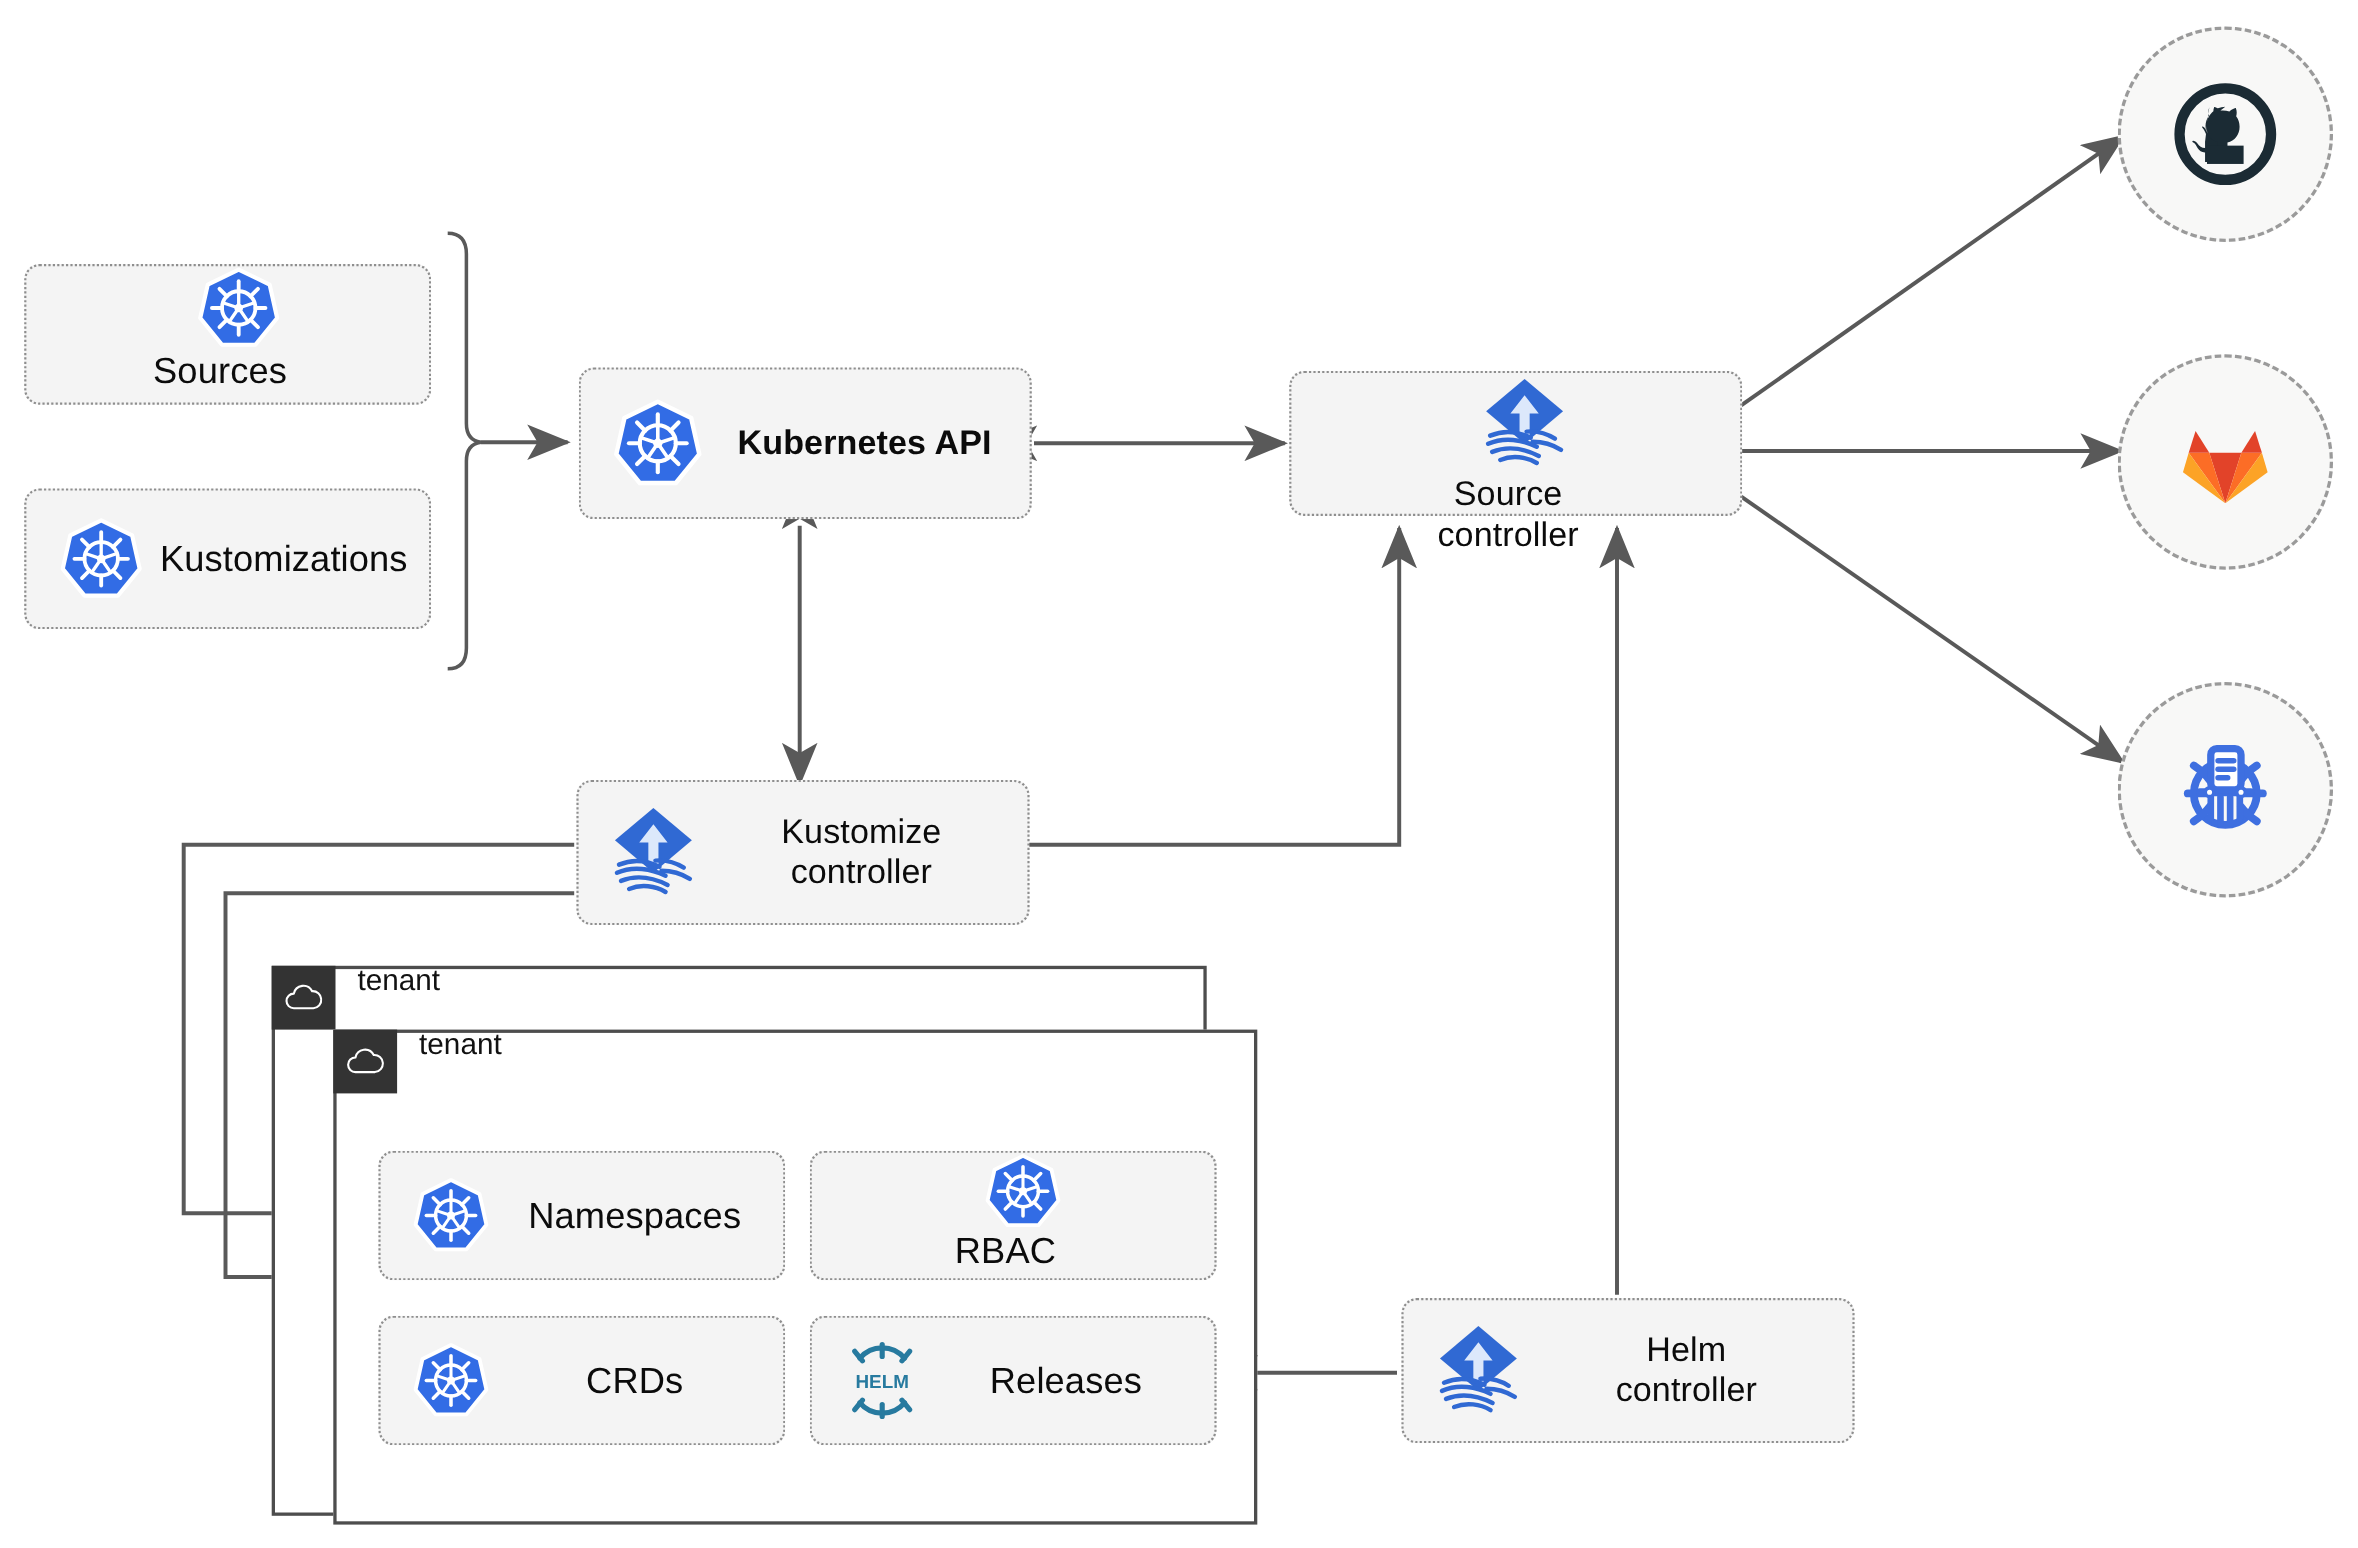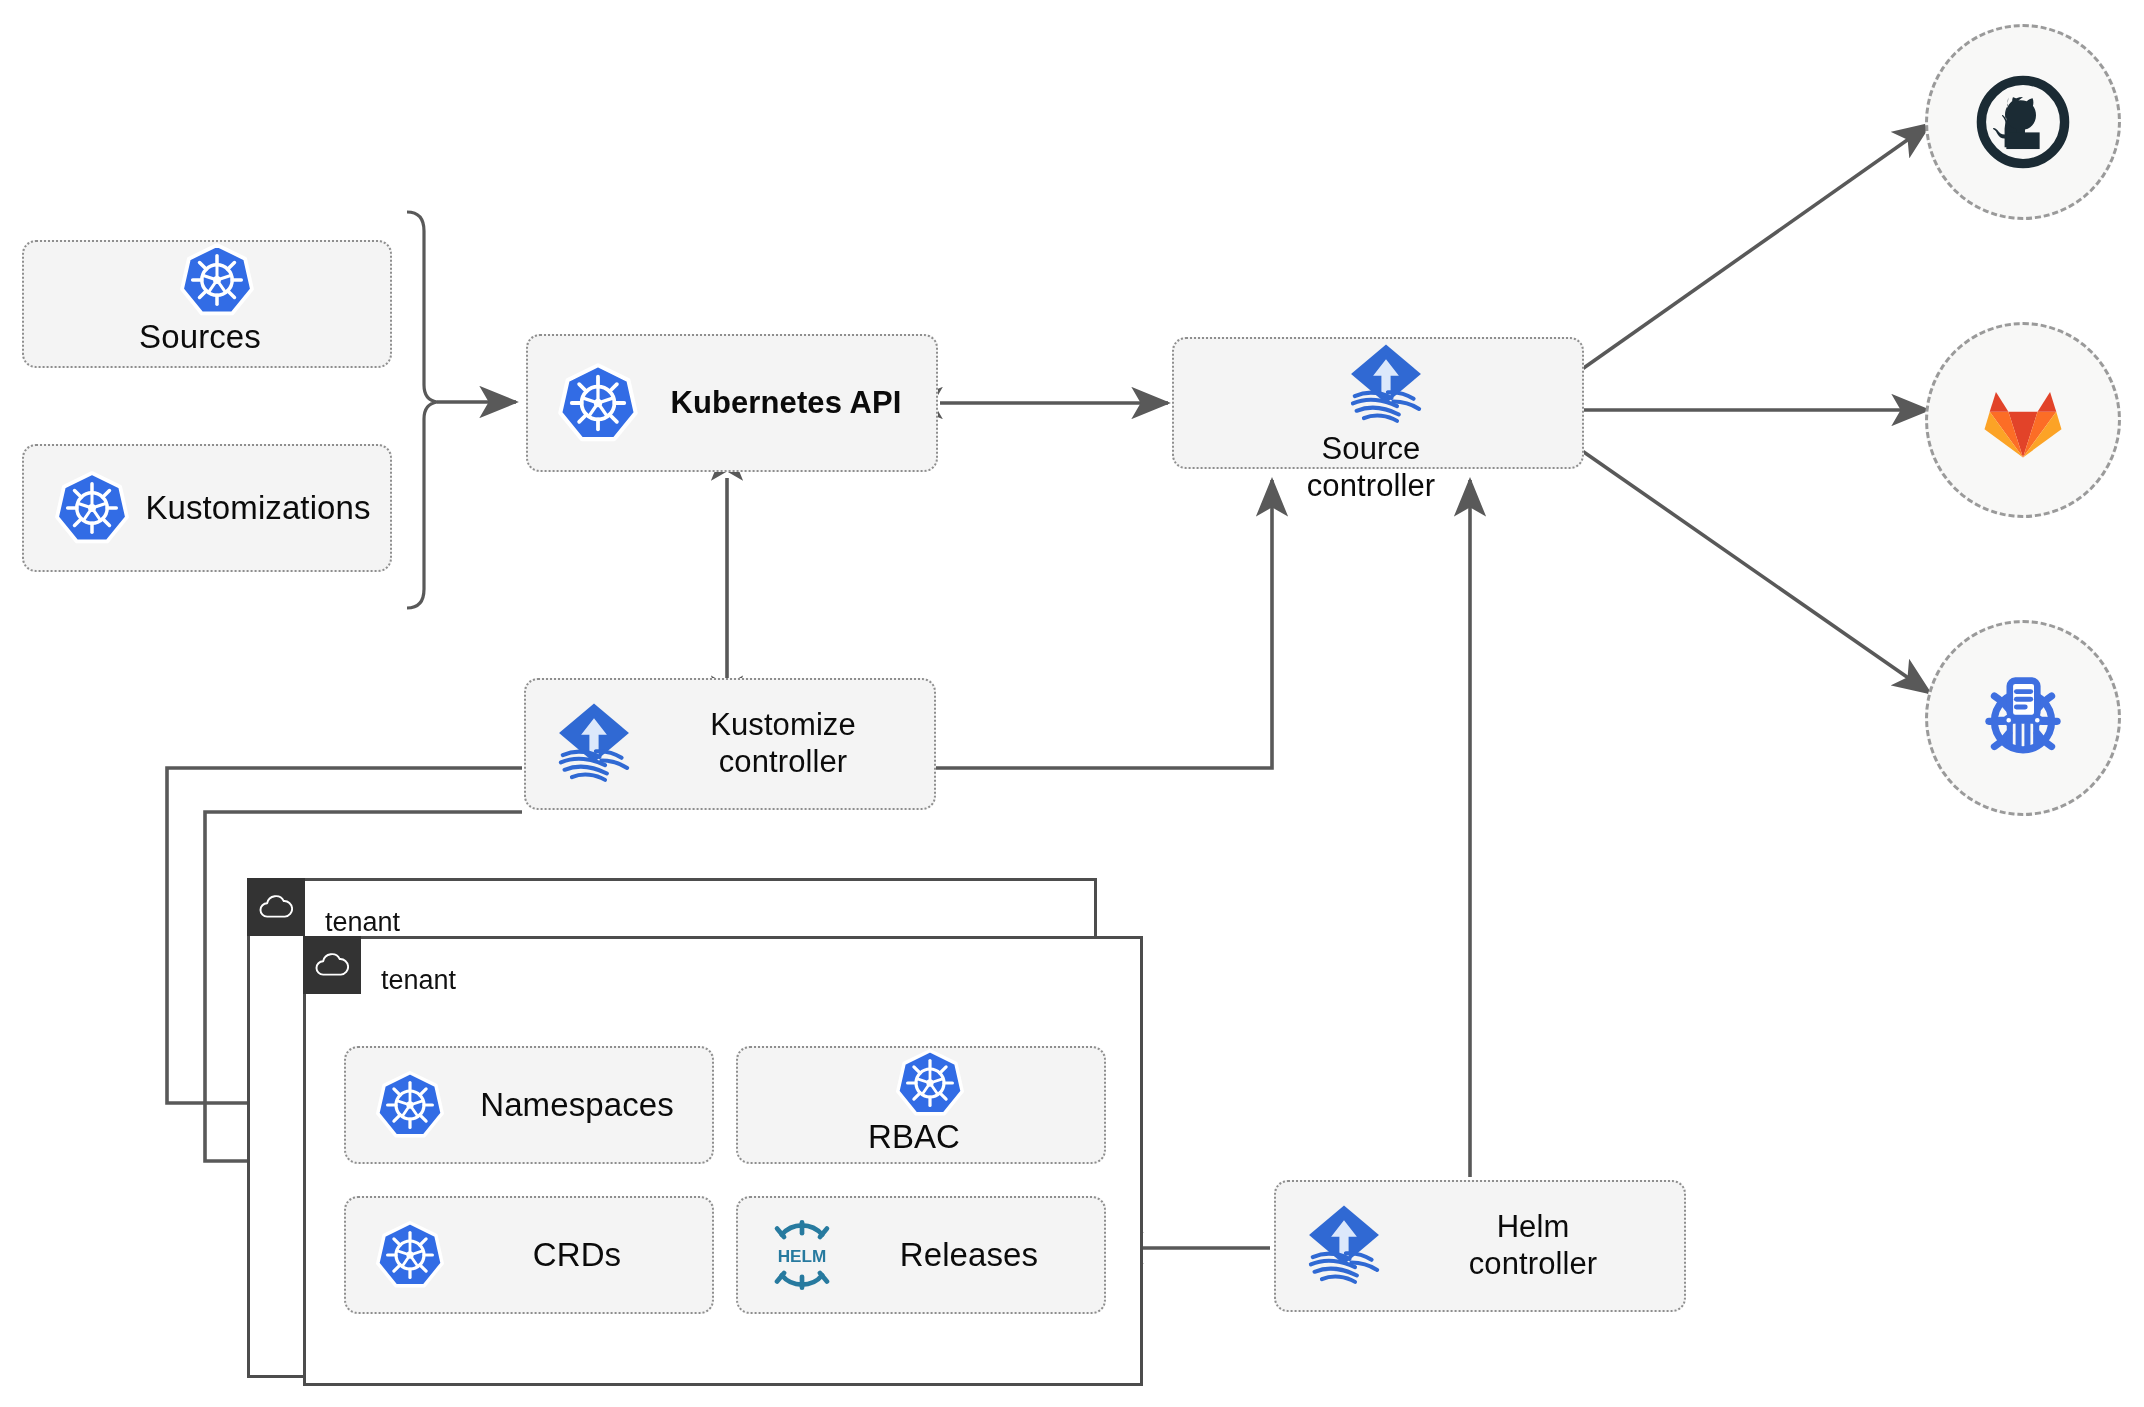--- a/index.html
+++ b/index.html
@@ -89,21 +89,21 @@
     box-sizing: border-box;
     background: #ffffff;
     border: 3px solid #4d4d4d;
   }
   .tenant-bar {
     position: absolute;
     left: -3px;
     top: -3px;
     height: 58px;
     display: flex;
-    align-items: flex-end;
+    align-items: flex-start;
   }
   .tenant-chip {
     width: 58px;
     height: 58px;
     background: #333333;
     display: flex;
     align-items: center;
     justify-content: center;
     flex: 0 0 auto;
   }
@@ -254,21 +254,21 @@
           <path d="M26,86 C38,81 52,83 62,89"></path>
           <path d="M52,58 C62,57 72,60 80,65"></path>
           <path d="M58,68 C68,68 78,71 86,76"></path>
         </g>
       </svg>
     </span>
     <span class="lbl">Source
 controller</span>
   </div>
 
-  <div class="node ctrl-node" style="left:524px; top:678px;">
+  <div class="node ctrl-node" style="left:524px; top:709px;">
     <span class="ico">
       <svg width="92" height="92" viewBox="0 0 100 100">
         <polygon points="50,6 88,38 50,70 12,38" fill="#3069D3"></polygon>
         <path d="M50,22 L64,40 L55,40 L55,62 L45,62 L45,40 L36,40 Z" fill="#DCE8FB"></path>
         <g stroke="#3069D3" stroke-width="4.4" fill="none" stroke-linecap="round">
           <path d="M16,62 C30,56 44,58 56,64"></path>
           <path d="M14,70 C30,63 48,66 62,73"></path>
           <path d="M18,78 C33,72 50,75 64,82"></path>
           <path d="M26,86 C38,81 52,83 62,89"></path>
           <path d="M52,58 C62,57 72,60 80,65"></path>

